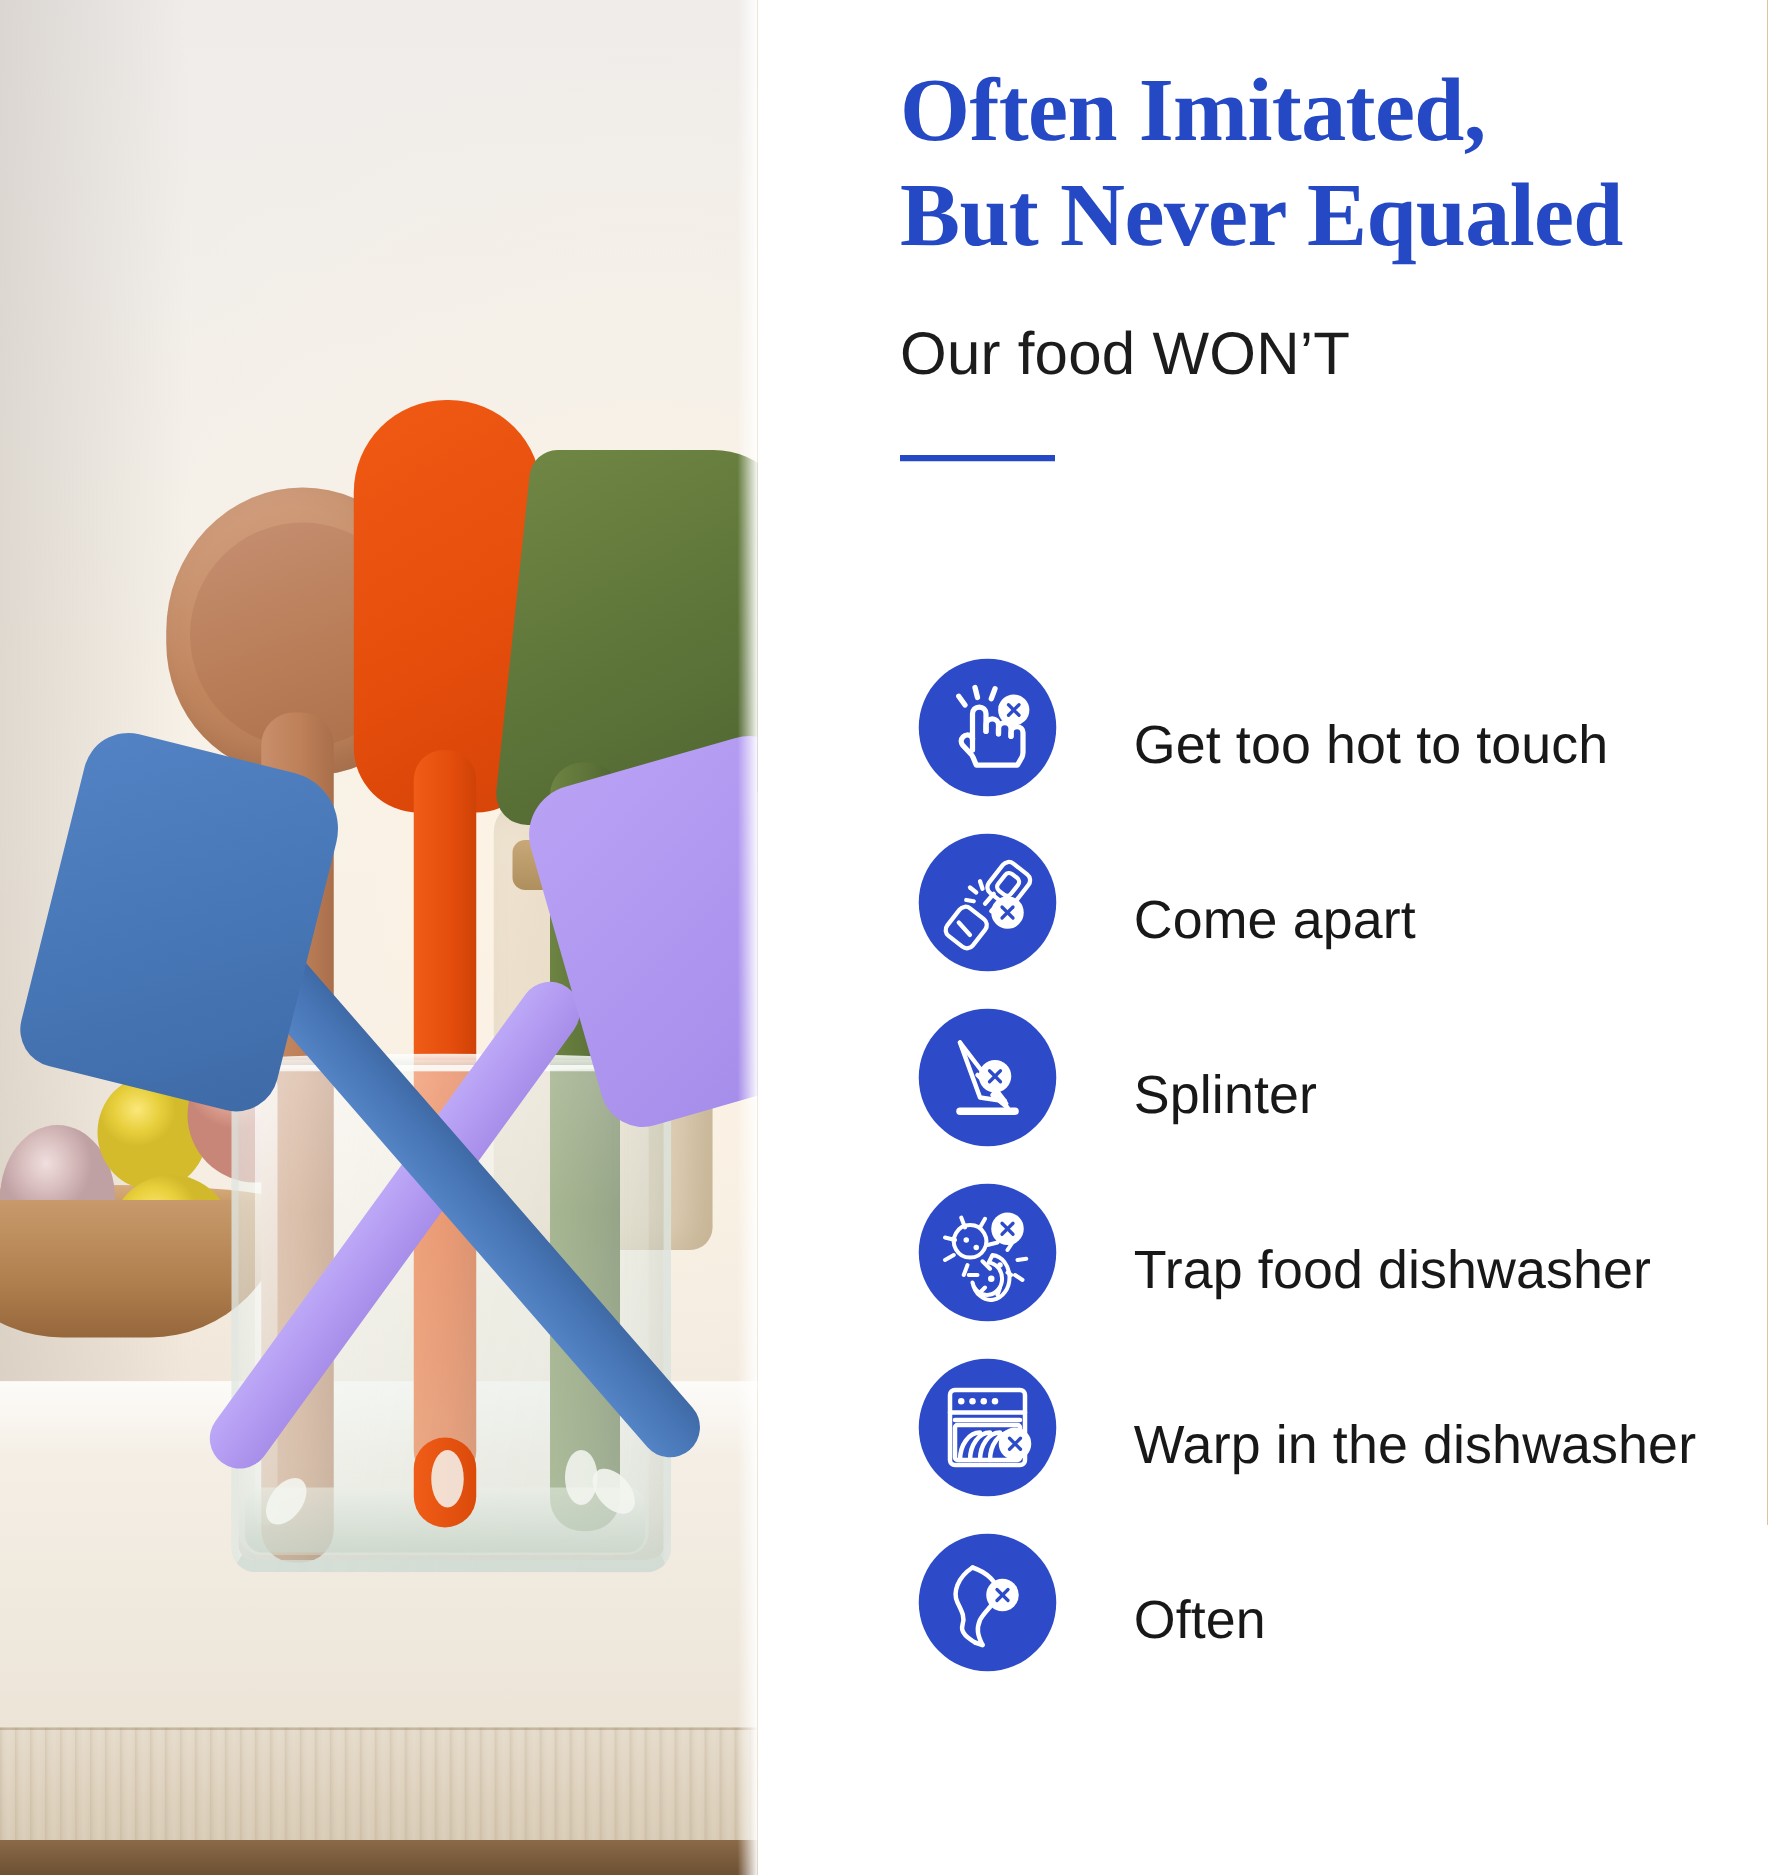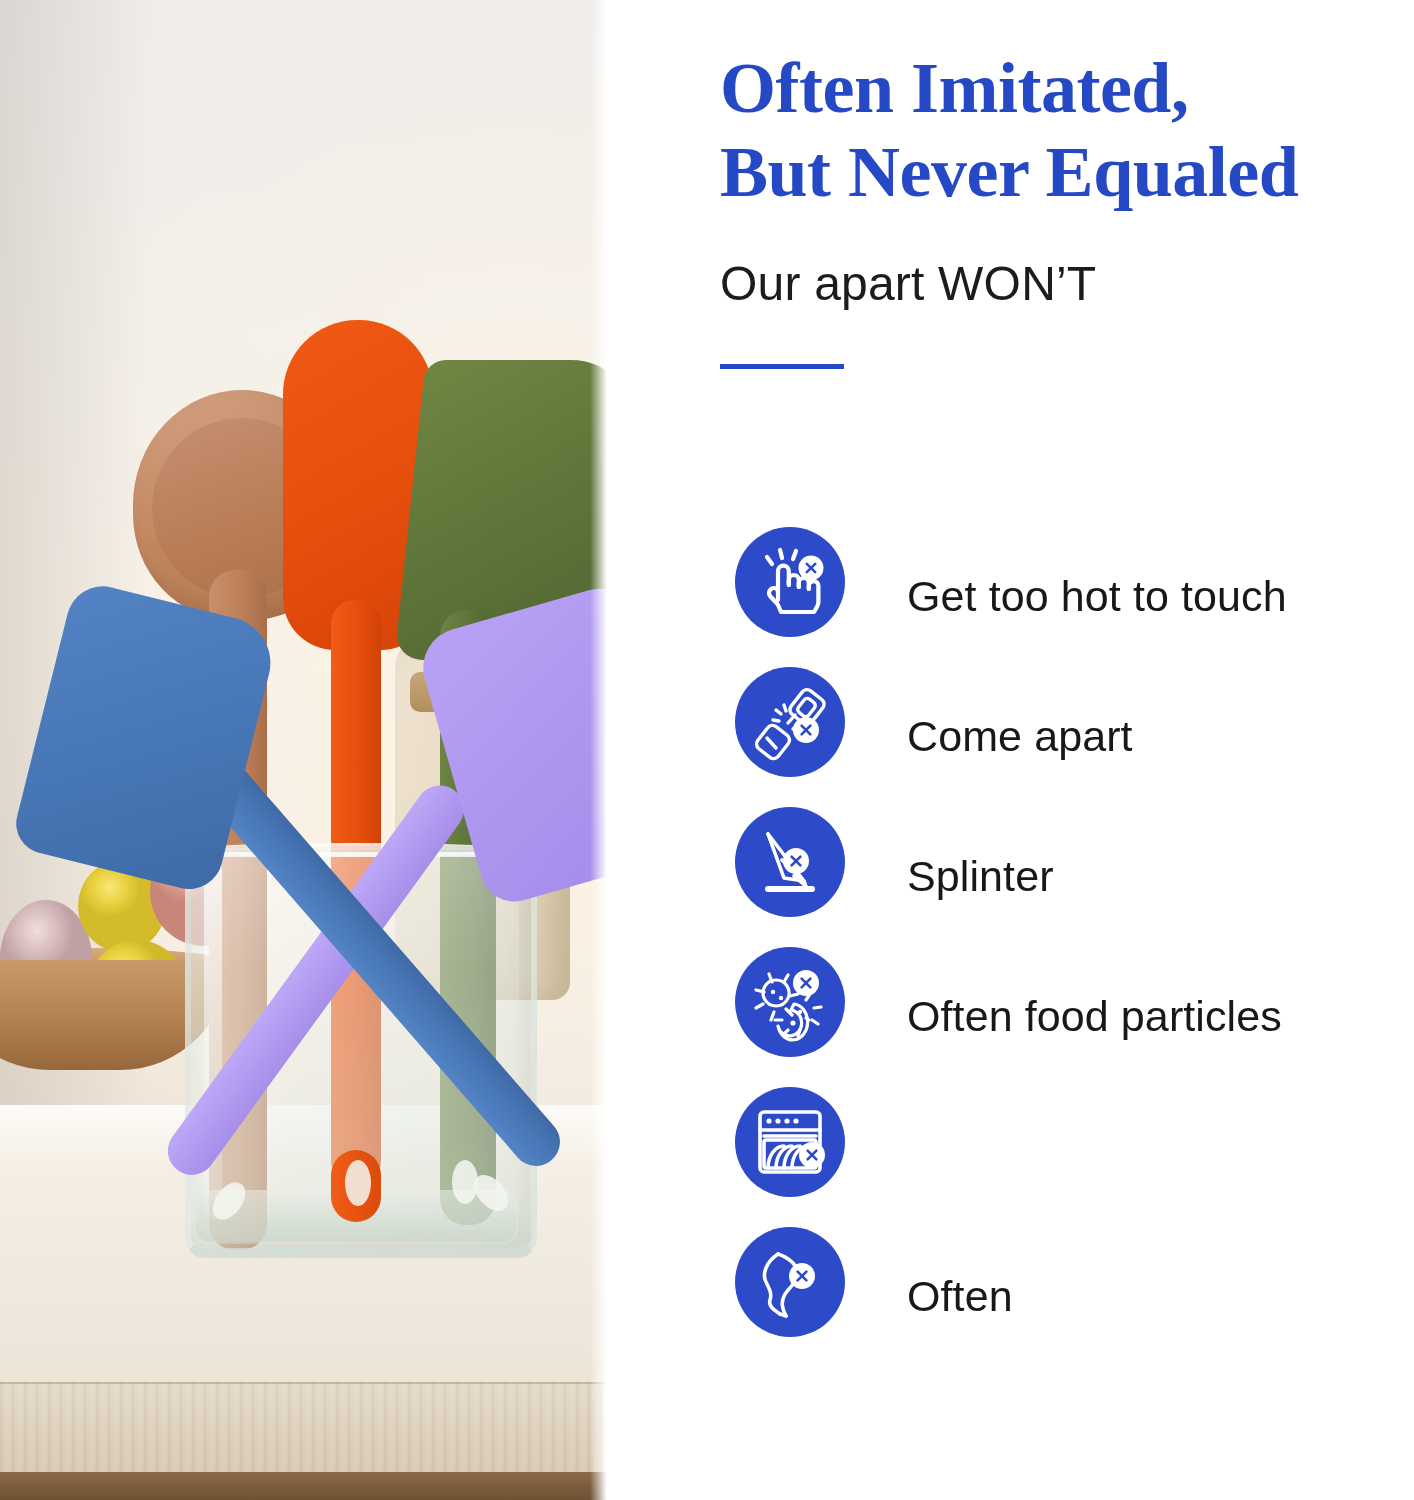--- a/index.html
+++ b/index.html
@@ -285,21 +285,21 @@
     <div class="photo-fade"></div>
   </div>
 
   <div class="panel">
 
     <div class="headline">
       <div>Often Imitated,</div>
       <div>But Never Equaled</div>
     </div>
 
-    <div class="subhead">Our apart WON’T</div>
+    <div class="subhead">Our food WON’T</div>
 
     <div class="rule"></div>
 
     <div class="list">
 
       <div class="row">
         <div class="badge">
           <svg width="84" height="84" viewBox="0 0 84 84">
             <g stroke="#fff" stroke-width="4.2" fill="none" stroke-linecap="round" stroke-linejoin="round">
               <path d="M24 24 L19 17"></path>
@@ -379,21 +379,21 @@
               <circle cx="45" cy="63" r="2.6" fill="#fff" stroke="none"></circle>
               <path d="M58 58 L61 60"></path>
             </g>
             <circle cx="58" cy="23" r="13" fill="#fff"></circle>
             <g stroke="#2d4ac8" stroke-width="2.6" stroke-linecap="round">
               <path d="M53.6 18.6 L62.4 27.4"></path>
                 <path d="M62.4 18.6 L53.6 27.4"></path>
             </g>
           </svg>
         </div>
-        <div class="rowlabel" style="top:40px">Often food particles</div>
+        <div class="rowlabel" style="top:40px">Trap food dishwasher</div>
       </div>
 
       <div class="row">
         <div class="badge">
           <svg width="84" height="84" viewBox="0 0 84 84">
             <g stroke="#fff" stroke-width="3.6" fill="none" stroke-linecap="round" stroke-linejoin="round">
               <rect x="12" y="12" width="60" height="60" rx="4"></rect>
               <path d="M12 30 L72 30"></path>
               <path d="M16 36 L68 36"></path>
               <rect x="16" y="40" width="52" height="28" rx="2"></rect>
@@ -408,20 +408,21 @@
                 <circle cx="39" cy="21" r="2.6"></circle>
                 <circle cx="48" cy="21" r="2.6"></circle>
               </g>
             <circle cx="64" cy="55" r="13" fill="#fff"></circle>
             <g stroke="#2d4ac8" stroke-width="2.6" stroke-linecap="round">
               <path d="M59.6 50.6 L68.4 59.4"></path>
                 <path d="M68.4 50.6 L59.6 59.4"></path>
             </g>
           </svg>
         </div>
+        <div class="rowlabel" style="top:40px">Warp in the dishwasher</div>
       </div>
 
       <div class="row">
         <div class="badge">
           <svg width="84" height="84" viewBox="0 0 84 84">
             <g stroke="#fff" stroke-width="3.6" fill="none" stroke-linecap="round" stroke-linejoin="round">
               <path d="M30 14 C18 22 14 34 18 42 C22 50 24 54 22 60 C20 66 26 70 32 74"></path>
               <path d="M30 14 C42 18 50 26 50 34 C50 42 40 48 36 56 C33 63 34 68 38 76"></path>
               <path d="M32 74 L38 76"></path>
             </g>

